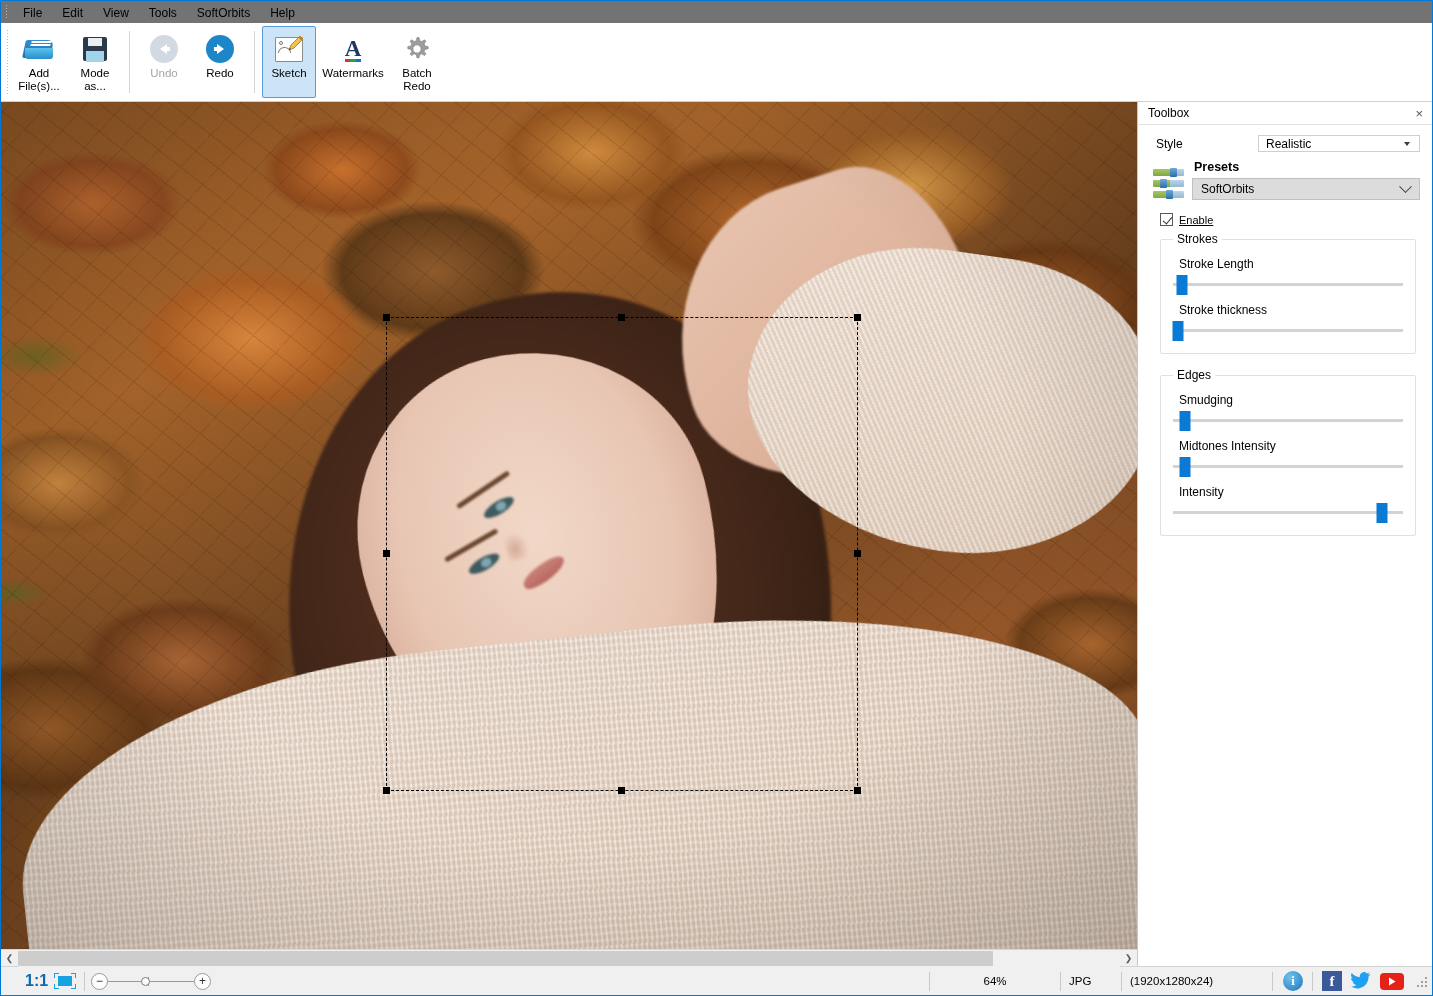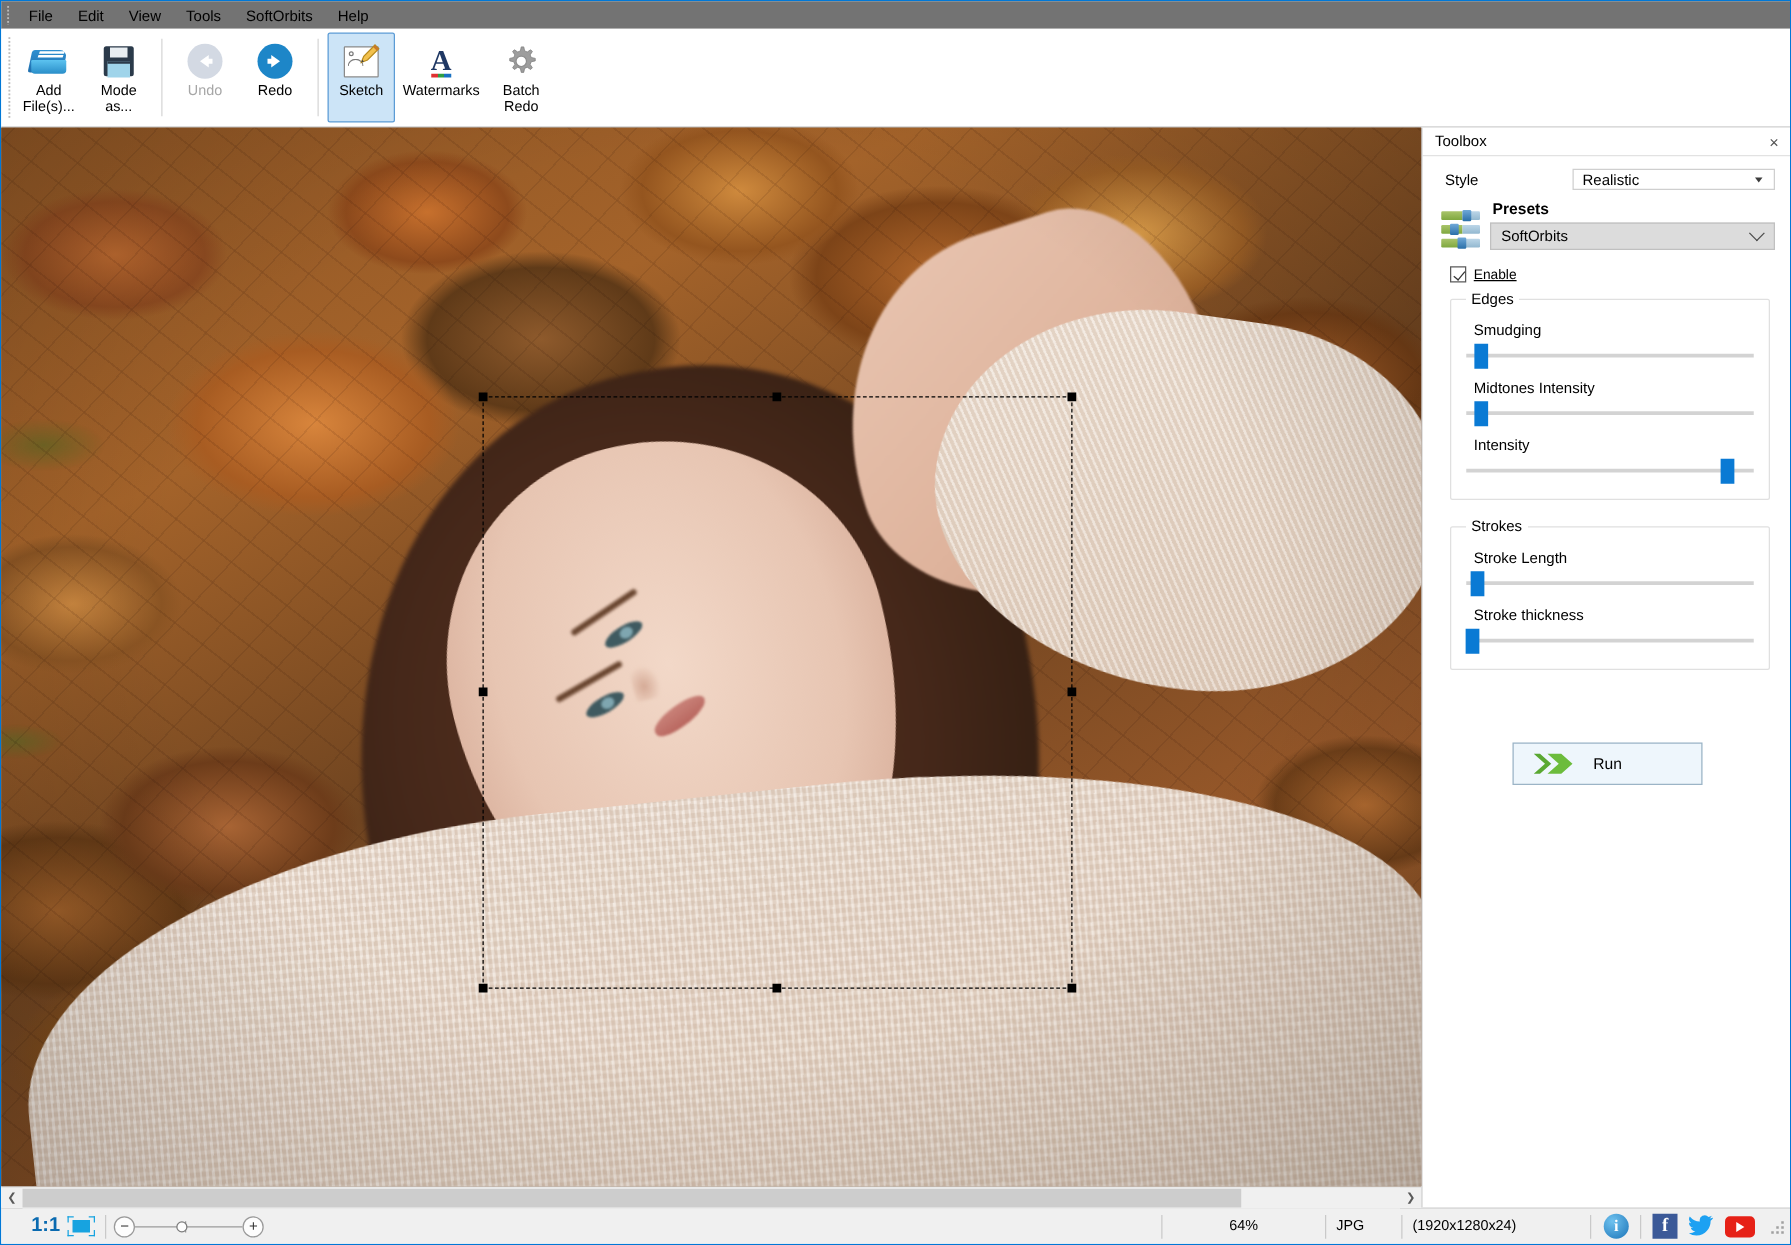--- a/index.html
+++ b/index.html
@@ -615,20 +615,36 @@
           </div>
         </div>
 
 
         <div class="chk-row">
           <div class="chk"></div>
           <div class="chk-label">Enable</div>
         </div>
 
         <fieldset class="group">
+          <legend>Strokes</legend>
+
+          <div class="sl-label">Stroke Length</div>
+          <div class="slider">
+            <div class="track"></div>
+            <div class="thumb" id="sl-strokelen" style="left: 4%;"></div>
+          </div>
+
+          <div class="sl-label">Stroke thickness</div>
+          <div class="slider">
+            <div class="track"></div>
+            <div class="thumb" id="sl-strokethk" style="left: 2%;"></div>
+          </div>
+        </fieldset>
+
+        <fieldset class="group">
           <legend>Edges</legend>
 
           <div class="sl-label">Smudging</div>
           <div class="slider">
             <div class="track"></div>
             <div class="thumb" id="sl-smudging" style="left: 5%;"></div>
           </div>
 
           <div class="sl-label">Midtones Intensity</div>
           <div class="slider">
@@ -636,47 +652,20 @@
             <div class="thumb" id="sl-midtones" style="left: 5%;"></div>
           </div>
 
           <div class="sl-label">Intensity</div>
           <div class="slider">
             <div class="track"></div>
             <div class="thumb" id="sl-intensity" style="left: 91%;"></div>
           </div>
         </fieldset>
 
-        <fieldset class="group">
-          <legend>Strokes</legend>
-
-          <div class="sl-label">Stroke Length</div>
-          <div class="slider">
-            <div class="track"></div>
-            <div class="thumb" id="sl-strokelen" style="left: 4%;"></div>
-          </div>
-
-          <div class="sl-label">Stroke thickness</div>
-          <div class="slider">
-            <div class="track"></div>
-            <div class="thumb" id="sl-strokethk" style="left: 2%;"></div>
-          </div>
-        </fieldset>
-
-        <div class="run-wrap">
-          <div class="run-btn">
-            <div class="arrow">
-              <svg width="38" height="22" viewBox="0 0 38 22">
-                <path d="M2 3 L11 11 L2 19 L7 19 L16 11 L7 3 Z" fill="#5aa832"></path>
-                <path d="M13 3 L24 3 L33 11 L24 19 L13 19 L22 11 Z" fill="#6cbc3c"></path>
-              </svg>
-            </div>
-            <div class="txt">Run</div>
-          </div>
-        </div>
 
       </div>
     </div>
   </div>
 
   <div class="statusbar">
     <div class="ratio">1:1</div>
     <div class="fit-icon">
       <div class="inner"></div>
       <div class="c tl"></div>

